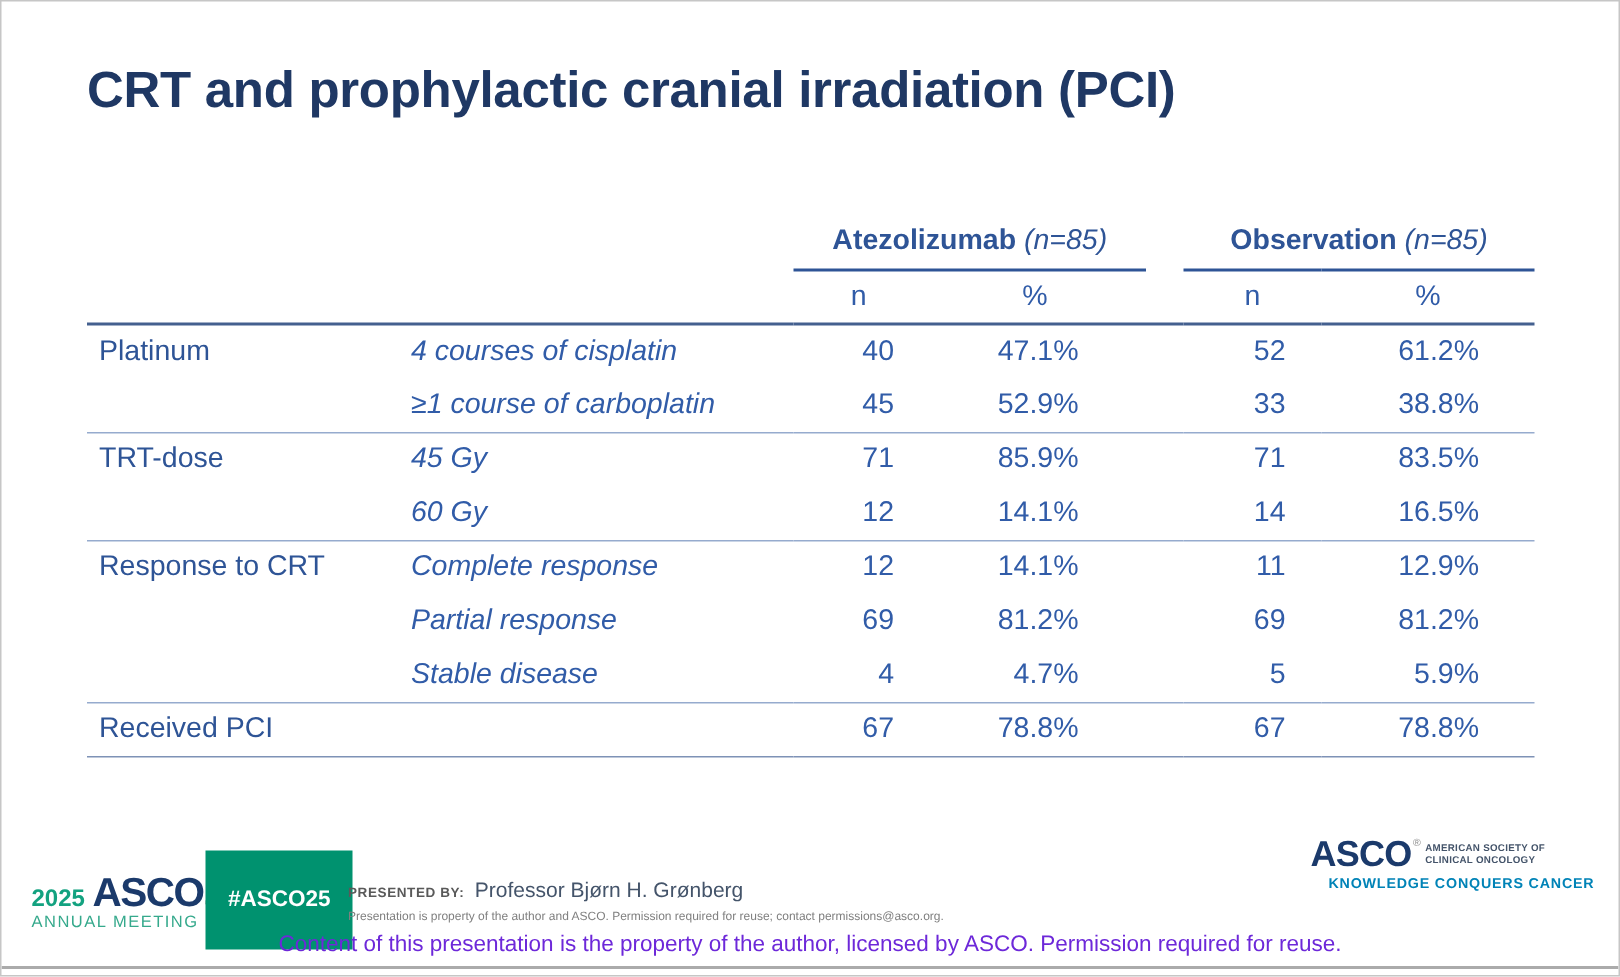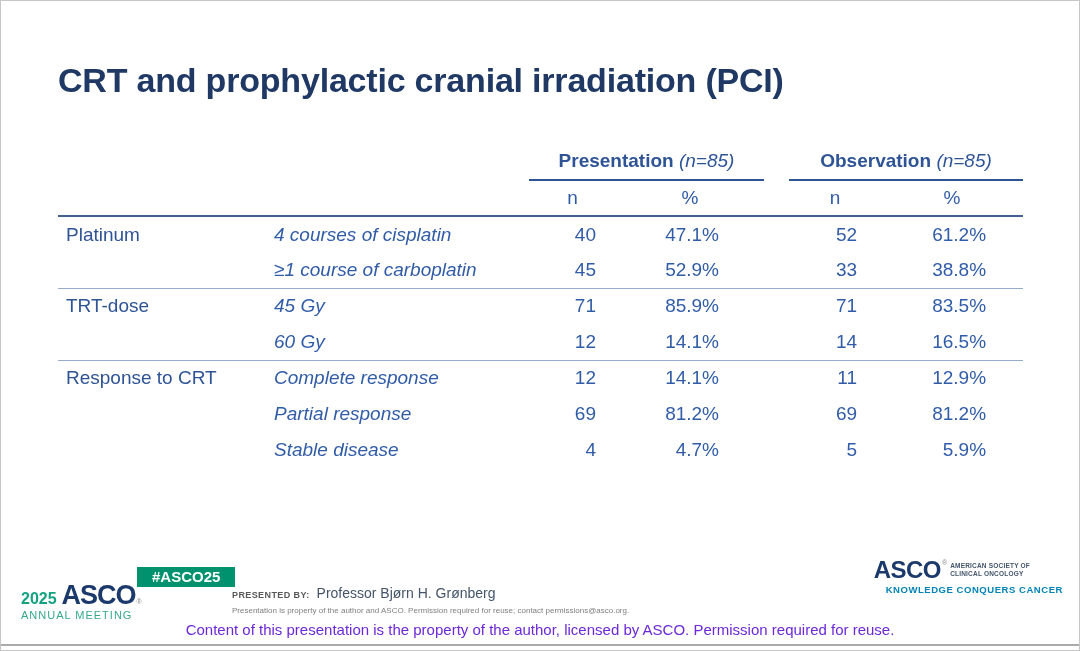--- a/index.html
+++ b/index.html
@@ -2,21 +2,21 @@
 <html><head>
 <meta charset="utf-8">
 <style>
   * { margin:0; padding:0; box-sizing:border-box; }
   body { background:#e9e9e9; font-family:"Liberation Sans", sans-serif; }
   .screen {
     position:relative; width:1080px; height:651px; background:#ffffff;
     border:1px solid #c6c6c6; overflow:hidden;
   }
   .title {
-    position:absolute; left:57px; top:60px;
+    position:absolute; left:57px; top:40px;
     font-size:34px; font-weight:bold; color:#1F3864; letter-spacing:-0.2px;
     white-space:nowrap;
   }
   
   table.data {
     position:absolute; left:57px; top:141px; width:965px;
     border-collapse:collapse; table-layout:fixed;
     font-size:19px; color:#315CA8;
   }
   table.data td, table.data th { vertical-align:middle; font-weight:normal; }
@@ -42,21 +42,21 @@
   
   .logo-left { position:absolute; left:20px; top:581px; }
   .logo-left .row { display:flex; align-items:baseline; }
   .ll-year { font-size:16px; font-weight:bold; color:#13A280; margin-right:5px; }
   .ll-asco { font-size:27px; font-weight:bold; color:#1B3A6B; letter-spacing:-1px; line-height:1; }
   .ll-reg  { font-size:7px; color:#8a8a8a; margin-left:1px; }
   .ll-annual { font-size:11px; color:#35A98C; letter-spacing:1px; margin-top:0px; }
   .hashtag {
     position:absolute; left:136px; top:566px;
     background:#00926F; color:#ffffff; font-weight:bold; font-size:15px;
-    padding:1px 15px; line-height:1.2;
+    padding:24px 15px; line-height:1.2;
   }
   .presented { position:absolute; left:231px; top:564px; }
   .pb-line1 { display:flex; align-items:baseline; }
   .pb-label { font-size:9px; font-weight:bold; color:#595959; letter-spacing:0.4px; }
   .pb-name  { font-size:14px; color:#44546A; margin-left:7px; white-space:nowrap;margin-top:20px; }
   .pb-note  { font-size:8px; color:#7f7f7f; margin-top:5px; white-space:nowrap; }
   .logo-right { position:absolute; right:16px; top:558px; text-align:left; }
   .lr-row { display:flex; align-items:flex-start; }
   .lr-asco { font-size:24px; font-weight:bold; color:#1B3A6B; letter-spacing:-0.5px; line-height:0.95; }
   .lr-reg  { font-size:7px; color:#8a8a8a; margin:0 3px 0 1px; }
@@ -83,21 +83,21 @@
       <col style="width:148px">
         <col style="width:25px">
         <col style="width:92px">
         <col style="width:142px">
     </colgroup>
     <thead>
       <tr class="group-row">
         <td></td>
         <td></td>
         <th class="group-hdr" colspan="2">
-          <span class="g-name">Presentation</span>
+          <span class="g-name">Atezolizumab</span>
           <span class="g-n">(n=85)</span>
         </th>
         <td></td>
         <th class="group-hdr" colspan="2">
           <span class="g-name">Observation</span>
           <span class="g-n">(n=85)</span>
         </th>
       </tr>
       <tr class="sub-row">
         <td></td>
@@ -165,20 +165,29 @@
         <td class="num p2">81.2%</td>
       </tr>
       <tr>
         <td class="cat"></td>
         <td class="item">Stable disease</td>
         <td class="num n1">4</td>
         <td class="num p1">4.7%</td>
         <td></td>
         <td class="num n2">5</td>
         <td class="num p2">5.9%</td>
+      </tr>
+      <tr class="group-start last">
+        <td class="cat">Received PCI</td>
+        <td class="item"></td>
+        <td class="num n1">67</td>
+        <td class="num p1">78.8%</td>
+        <td></td>
+        <td class="num n2">67</td>
+        <td class="num p2">78.8%</td>
       </tr>
     </tbody>
   </table>
 
   <div class="logo-left">
     <div class="row">
       <span class="ll-year">2025</span>
       <span class="ll-asco">ASCO</span>
       <span class="ll-reg">®</span>
     </div>

